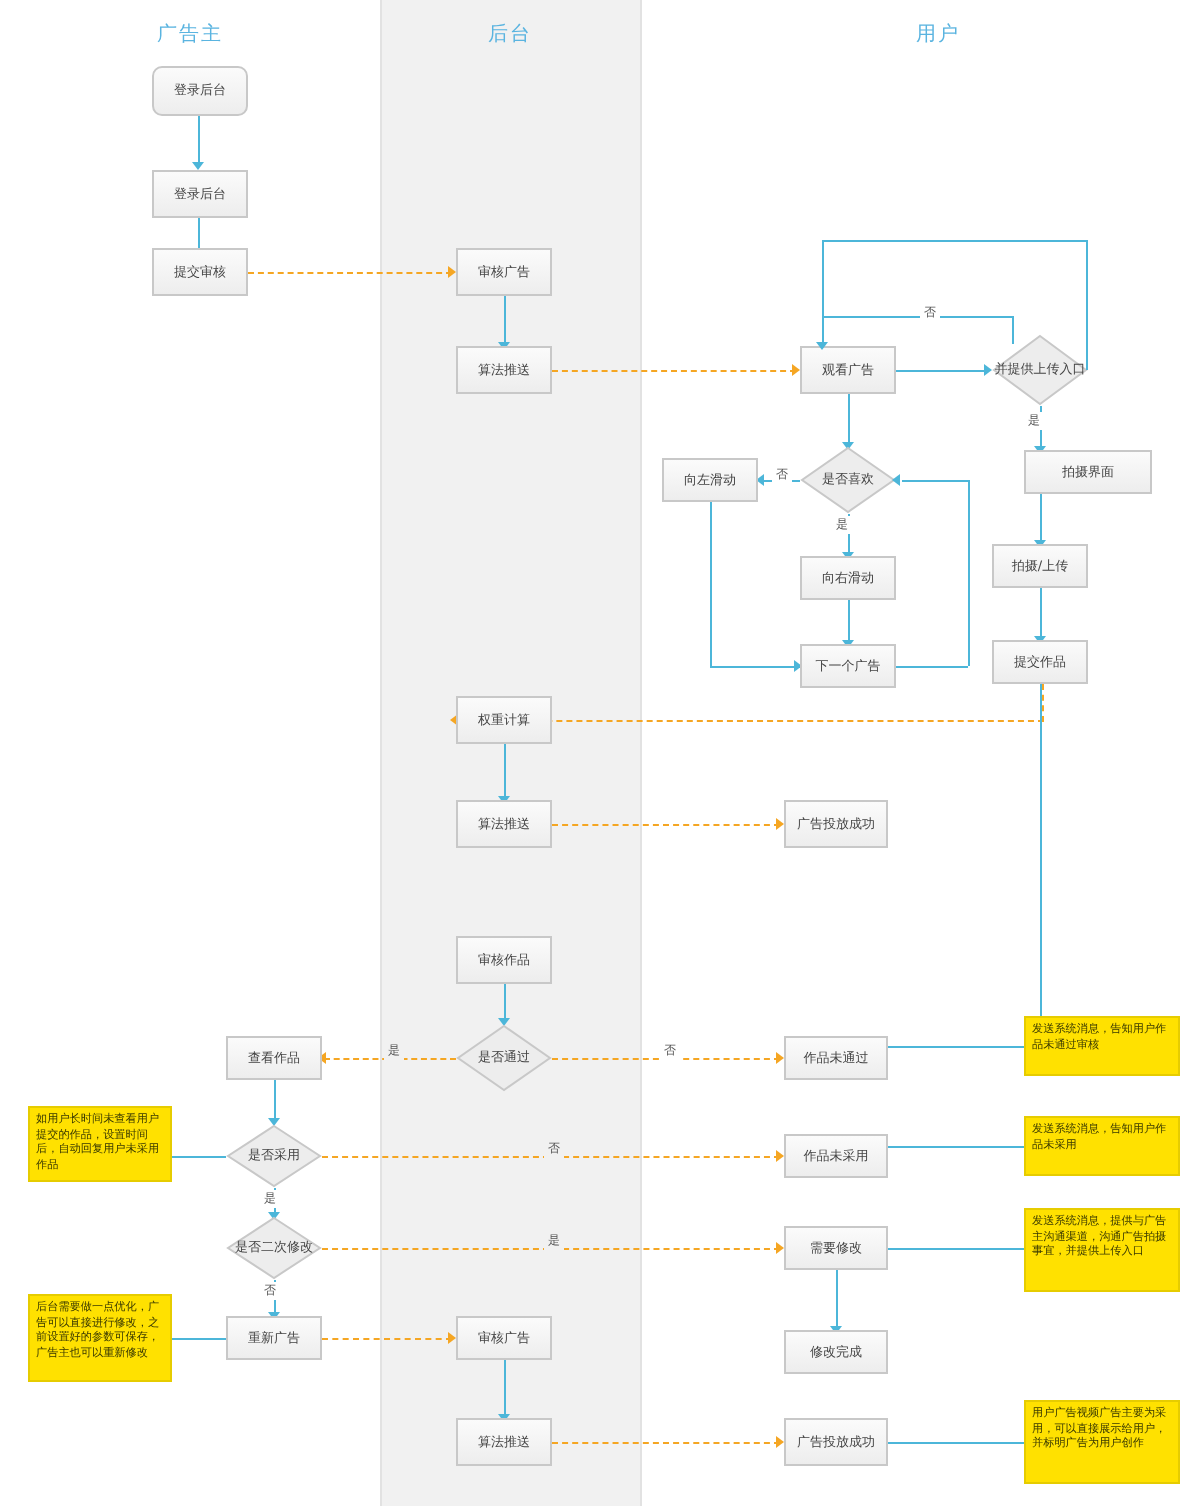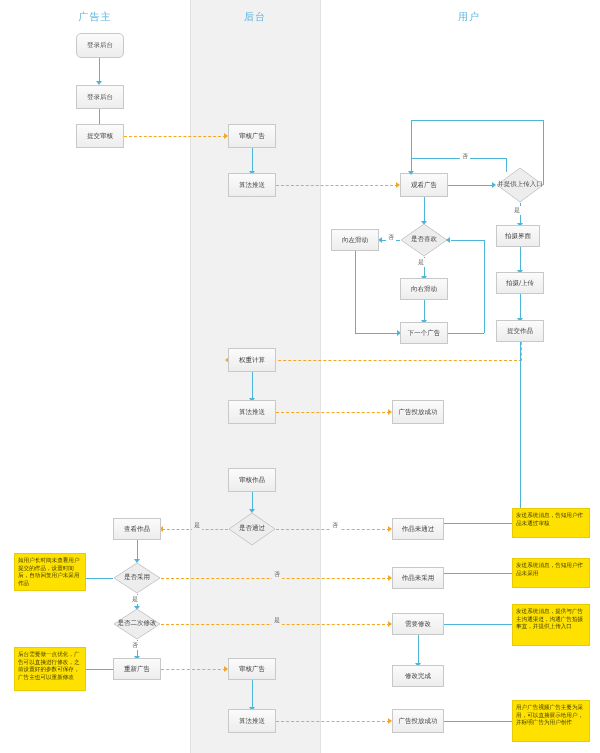--- a/index.html
+++ b/index.html
@@ -110,21 +110,21 @@
   <div class="ln v" style="left:411px;top:120px;height:53px;"></div>
   <div class="arr down" style="left:408px;top:171px;"></div>
   <div class="ln h" style="left:411px;top:158px;width:95px;"></div>
   <div class="ln v" style="left:506px;top:158px;height:14px;"></div>
   <div class="elabel" style="left:460px;top:152px;">否</div>
 
   <div class="ln v" style="left:520px;top:203px;height:22px;"></div>
   <div class="arr down" style="left:517px;top:223px;"></div>
   <div class="elabel" style="left:512px;top:206px;">是</div>
 
-  <div class="node" style="left:496px;top:225px;width:44px;height:22px;">拍摄界面</div>
+  <div class="node" style="left:512px;top:225px;width:64px;height:22px;">拍摄界面</div>
   <div class="ln v" style="left:520px;top:247px;height:25px;"></div>
   <div class="arr down" style="left:517px;top:270px;"></div>
 
   <div class="node" style="left:496px;top:272px;width:48px;height:22px;">拍摄/上传</div>
   <div class="ln v" style="left:520px;top:294px;height:26px;"></div>
   <div class="arr down" style="left:517px;top:318px;"></div>
 
   <div class="node" style="left:496px;top:320px;width:48px;height:22px;">提交作品</div>
 
   <div class="ln v" style="left:424px;top:197px;height:26px;"></div>

